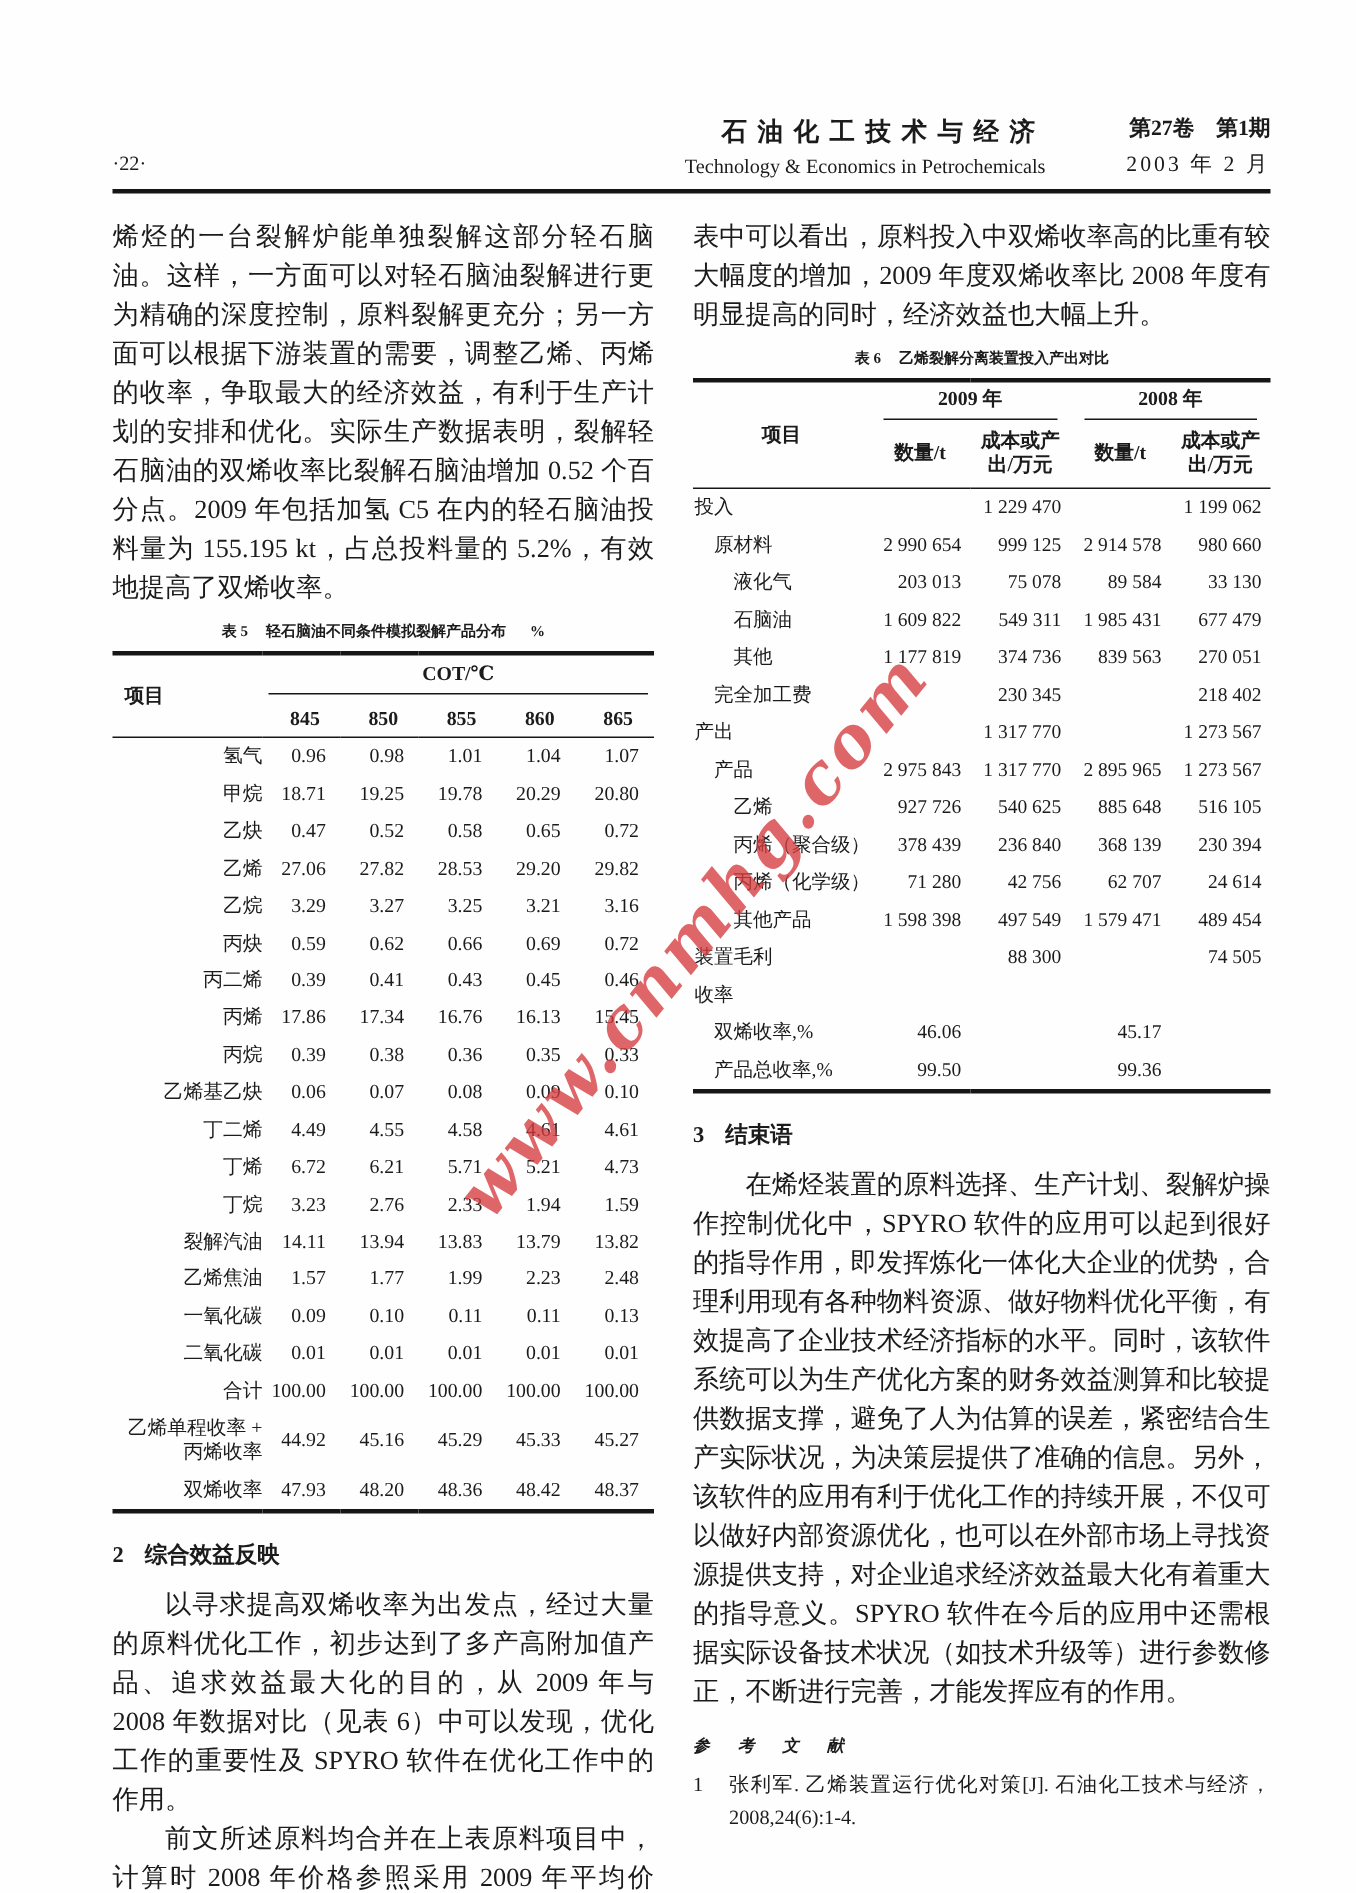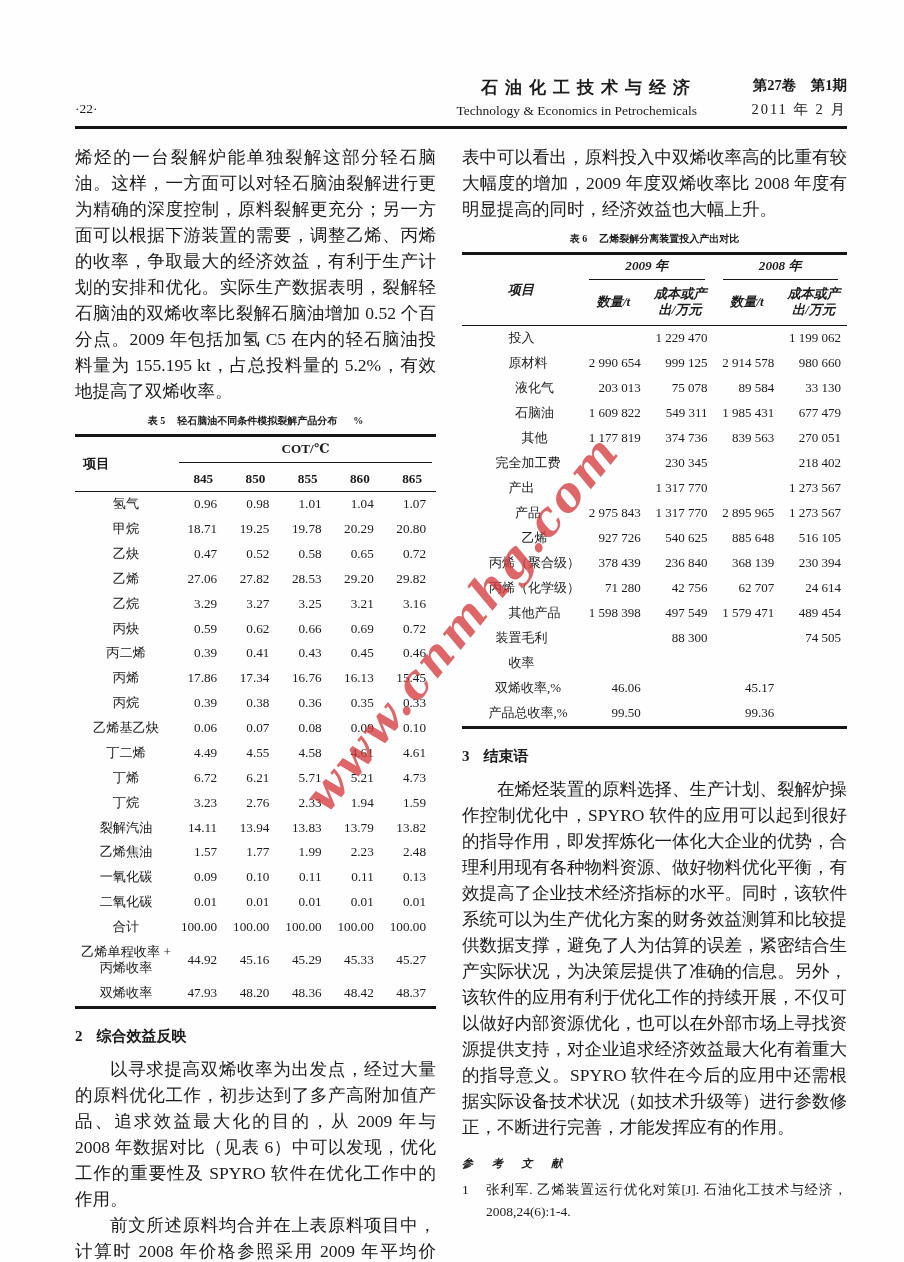--- a/index.html
+++ b/index.html
@@ -38,31 +38,31 @@
   table.tbl{width:100%;border-collapse:collapse;
     border-top:3px solid #161616;border-bottom:3px solid #161616;
     font-size:13.2px;line-height:1.25;}
   table.tbl th{font-weight:600;}
   
   .t5 thead th{padding:4px 0;}
   .t5 thead tr:last-child th{border-bottom:1.5px solid #161616;}
   .t5 th.itemh{width:92px;text-align:left;padding-left:8px;border-bottom:1.5px solid #161616;}
   .t5 .grp span{display:block;border-bottom:1.2px solid #161616;padding-bottom:4px;margin:0 4px;}
   .t5 td{padding:4.2px 0;}
-  .t5 td.lbl{text-align:center;padding-left:2px;white-space:pre-line;}
+  .t5 td.lbl{text-align:right;padding-left:2px;white-space:pre-line;}
   .t5 td.num{text-align:right;padding-right:10px;}
   .t5 th.tnum{text-align:right;padding-right:14px;}
   
-  .t6 thead th{padding:3px 0;vertical-align:middle;font-style:italic;}
+  .t6 thead th{padding:3px 0;vertical-align:middle;}
   .t6 thead tr:last-child th{border-bottom:1.5px solid #161616;}
   .t6 th.itemh{width:104px;text-align:center;border-bottom:1.5px solid #161616;}
   .t6 .grp span{display:block;border-bottom:1.2px solid #161616;padding-bottom:4px;margin:0 9px;}
   .t6 th.sub{width:70px;text-align:center;font-weight:600;padding:3px 2px 6px 2px;}
   .t6 td{padding:4.4px 0;font-size:13px;}
-  .t6 td.lbl{text-align:center;white-space:nowrap;}
+  .t6 td.lbl{text-align:left;white-space:nowrap;}
   .t6 td.lbl.i0{padding-left:1px;}
   .t6 td.lbl.i1{padding-left:14px;}
   .t6 td.lbl.i2{padding-left:27px;}
   .t6 td.num{text-align:right;padding-right:6px;white-space:nowrap;}
   
   .refhead{text-align:left;font-weight:700;font-size:11px;letter-spacing:8px;margin:16px 0 8px 0;font-style:italic;}
   .refitem{display:flex;font-size:13.5px;line-height:22px;}
   .refitem .rno{width:24px;flex:none;}
   .refitem .rtxt{flex:1;text-align:justify;}
   
@@ -87,21 +87,21 @@
   <div class="inner">
 
     <div class="hdr">
       <div class="pageno">·22·</div>
       <div class="titles">
         <div class="jcn">石油化工技术与经济</div>
         <div class="jen">Technology &amp; Economics in Petrochemicals</div>
       </div>
       <div class="volblock">
         <div class="vol">第27卷　第1期</div>
-        <div class="date">2011 年 2 月</div>
+        <div class="date">2003 年 2 月</div>
       </div>
     </div>
     <div class="hrule"></div>
 
     <div class="cols">
 
       <div class="colL">
         <p class="body">烯烃的一台裂解炉能单独裂解这部分轻石脑油。这样，一方面可以对轻石脑油裂解进行更为精确的深度控制，原料裂解更充分；另一方面可以根据下游装置的需要，调整乙烯、丙烯的收率，争取最大的经济效益，有利于生产计划的安排和优化。实际生产数据表明，裂解轻石脑油的双烯收率比裂解石脑油增加 0.52 个百分点。2009 年包括加氢 C5 在内的轻石脑油投料量为 155.195 kt，占总投料量的 5.2%，有效地提高了双烯收率。</p>
 
         <div class="tcap">

